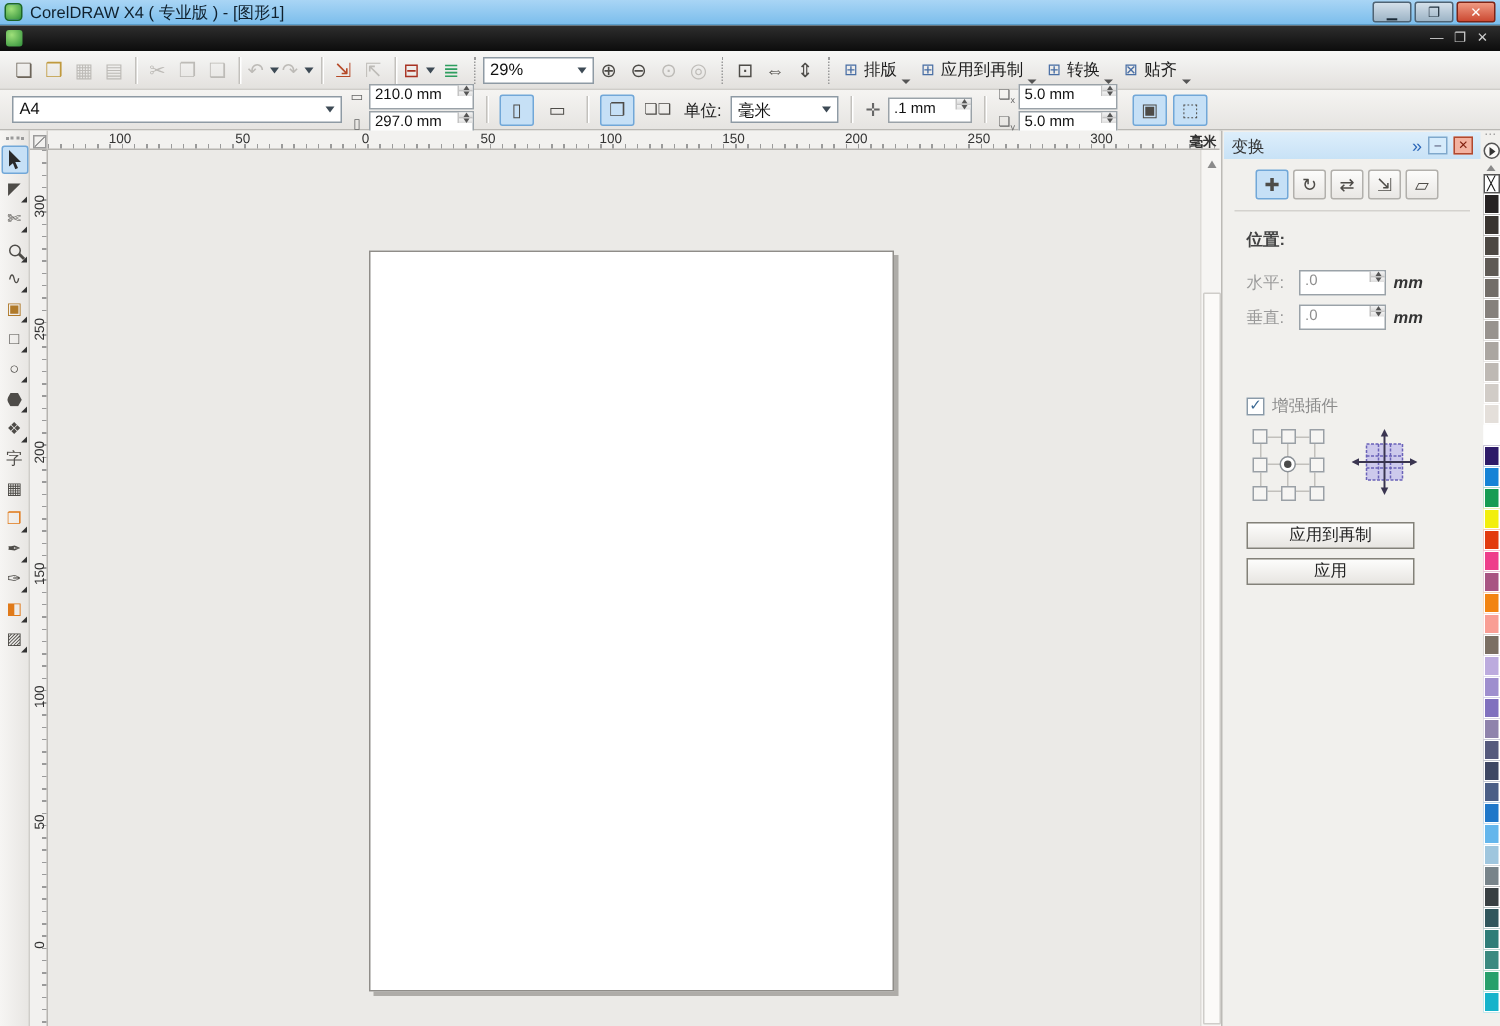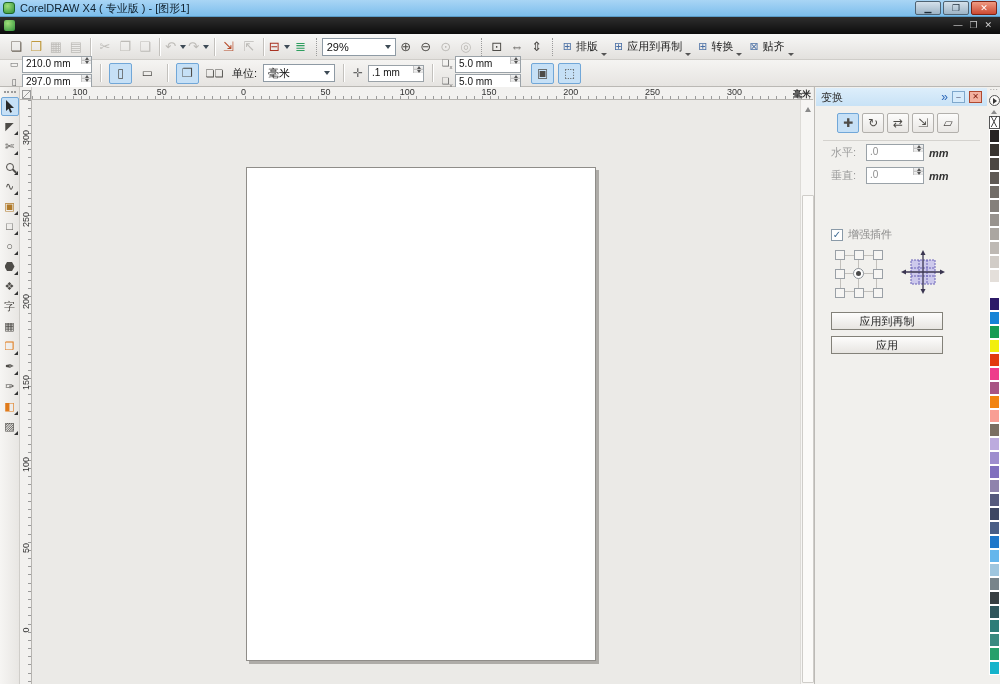--- a/index.html
+++ b/index.html
@@ -277,20 +277,24 @@
     </div>
     <span class="flyarrow"></span>
     <div class="tlabeled">
       <span class="lg">⊠</span>
       <span>贴齐</span>
     </div>
     <span class="flyarrow"></span>
   </div>
 
 <div id="propbar">
+  <div class="combo" style="width:220px;">
+    <span class="cval">A4</span>
+      <span class="tri-d"></span>
+  </div>
   <div class="stack">
     <div class="srow">
       <span class="micon">▭</span>
       <div class="spin" style="width:70px;">
         <span class="val">210.0 mm</span>
         <span class="ud">
             <i class="up"></i>
             <i class="dn"></i>
           </span>
       </div>
@@ -464,20 +468,21 @@
     <span class="dbtn">–</span>
     <span class="dbtn close">✕</span>
   </div>
   <div id="tf-buttons">
       <div class="tfb active">✚</div>
       <div class="tfb">↻</div>
       <div class="tfb">⇄</div>
       <div class="tfb">⇲</div>
       <div class="tfb">▱</div>
     </div>
+  <div id="pos-label">位置:</div>
   <div class="drow">
     <span class="lab">水平:</span>
     <div class="spin dis">
       <span class="val">.0</span>
       <span class="ud">
           <i class="up"></i>
           <i class="dn"></i>
         </span>
     </div>
     <span class="unit">mm</span>

